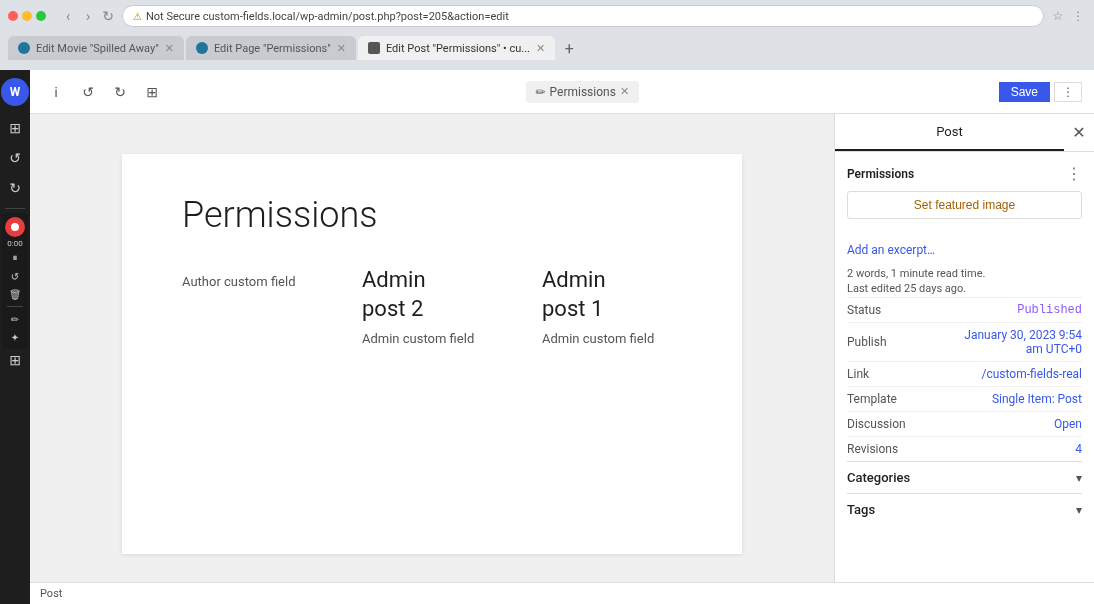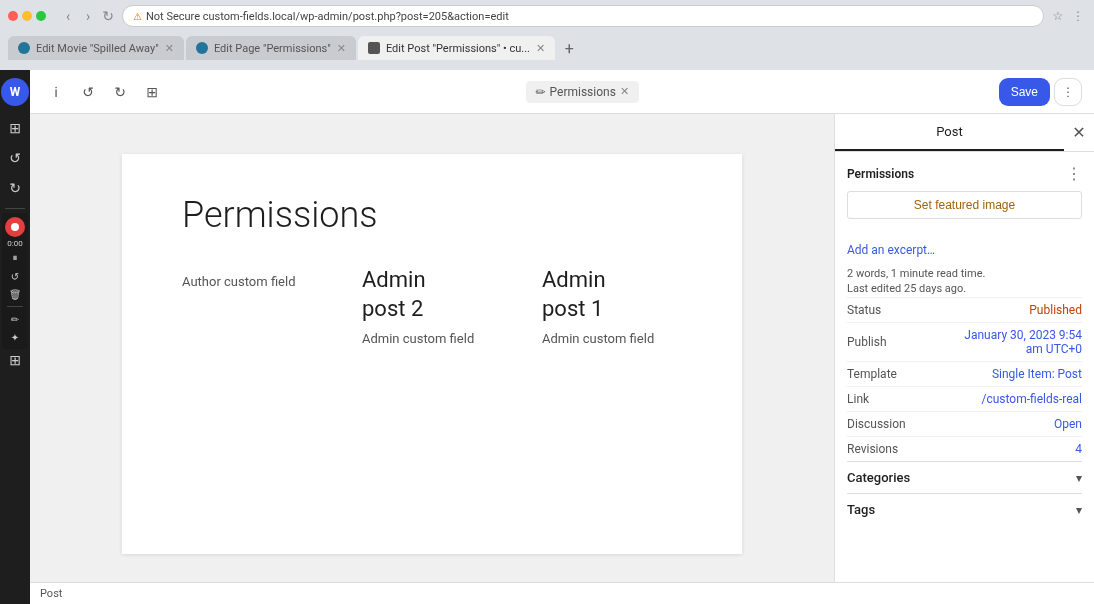--- a/index.html
+++ b/index.html
@@ -45,21 +45,21 @@
     
     .editor-topbar { height: 44px; background: white; border-bottom: 1px solid #ddd; display: flex; align-items: center; padding: 0 12px; gap: 8px; }
     .editor-nav-icons { display: flex; gap: 4px; }
     .editor-nav-btn { width: 28px; height: 28px; display: flex; align-items: center; justify-content: center; color: #555; cursor: pointer; font-size: 14px; border-radius: 4px; }
     .editor-center { flex: 1; display: flex; justify-content: center; align-items: center; gap: 8px; }
     .editor-tab { display: flex; align-items: center; gap: 4px; padding: 4px 10px; font-size: 12px; color: #555; border-radius: 4px; cursor: pointer; }
     .editor-tab.active { background: #f0f0f1; }
     .editor-tab-icon { font-size: 12px; }
     .close-tab-btn { font-size: 11px; color: #888; cursor: pointer; }
     .editor-right-actions { display: flex; gap: 4px; align-items: center; }
-    .action-btn { height: 28px; padding: 0 12px; border-radius: 9px; border: none; cursor: pointer; font-size: 12px; font-weight: 500; }
+    .action-btn { height: 20px; padding: 0 12px; border-radius: 0; border: none; cursor: pointer; font-size: 12px; font-weight: 500; }
     .save-btn { background: #3858e9; color: white; }
     .settings-btn { background: none; border: 1px solid #ddd; color: #555; width: 28px; padding: 0; display: flex; align-items: center; justify-content: center; }
 
     
     .content-area { display: flex; flex: 1; overflow: hidden; }
 
     
     .editor-canvas { flex: 1; background: #f0f0f1; overflow-y: auto; display: flex; justify-content: center; padding: 40px 20px; }
     .page-content { background: white; width: 620px; min-height: 400px; padding: 40px 60px; box-shadow: 0 1px 4px rgba(0,0,0,0.1); }
     .page-title { font-size: 36px; font-weight: 300; margin-bottom: 30px; color: #1e1e1e; }
@@ -82,21 +82,21 @@
 
     .feat-img-btn { width: 100%; padding: 6px 0; border: 1px solid #ddd; background: white; border-radius: 3px; font-size: 12px; color: #a16207; cursor: pointer; text-align: center; margin-bottom: 24px; }
 
     .add-excerpt-link { font-size: 12px; color: #3858e9; text-decoration: none; cursor: pointer; display: block; margin-bottom: 10px; }
 
     .meta-text { font-size: 11px; color: #555; margin-bottom: 2px; }
 
     .meta-row { display: flex; justify-content: space-between; align-items: center; padding: 5px 0; border-top: 1px solid #f0f0f1; }
     .meta-label { font-size: 12px; color: #555; }
     .meta-value { font-size: 12px; color: #3858e9; cursor: pointer; }
-    .meta-value.green { color: #c2410c; }
+    .meta-value.green { color: #8b5cf6; font-family: Liberation Mono, monospace; }
 
     .sidebar-collapsible { display: flex; justify-content: space-between; align-items: center; padding: 8px 0; border-top: 1px solid #ddd; cursor: pointer; }
     .collapsible-label { font-size: 13px; font-weight: 500; color: #1e1e1e; }
     .collapsible-chevron { font-size: 12px; color: #555; }
 
     
     .status-bar { height: 22px; background: white; border-top: 1px solid #ddd; display: flex; align-items: center; padding: 0 10px; font-size: 11px; color: #555; }
   </style>
 </head>
 <body>
@@ -238,28 +238,28 @@
           </div>
 
           
           <div class="meta-row">
             <span class="meta-label">Publish</span>
             <span class="meta-value" style="text-align:right; max-width:130px;">January 30, 2023 9:54 am UTC+0</span>
           </div>
 
           
           <div class="meta-row">
+            <span class="meta-label">Link</span>
+            <span class="meta-value">/custom-fields-real</span>
+          </div>
+
+          
+          <div class="meta-row">
             <span class="meta-label">Template</span>
             <span class="meta-value">Single Item: Post</span>
-          </div>
-
-          
-          <div class="meta-row">
-            <span class="meta-label">Link</span>
-            <span class="meta-value">/custom-fields-real</span>
           </div>
 
           
           <div class="meta-row">
             <span class="meta-label">Discussion</span>
             <span class="meta-value">Open</span>
           </div>
 
           
           <div class="meta-row">

